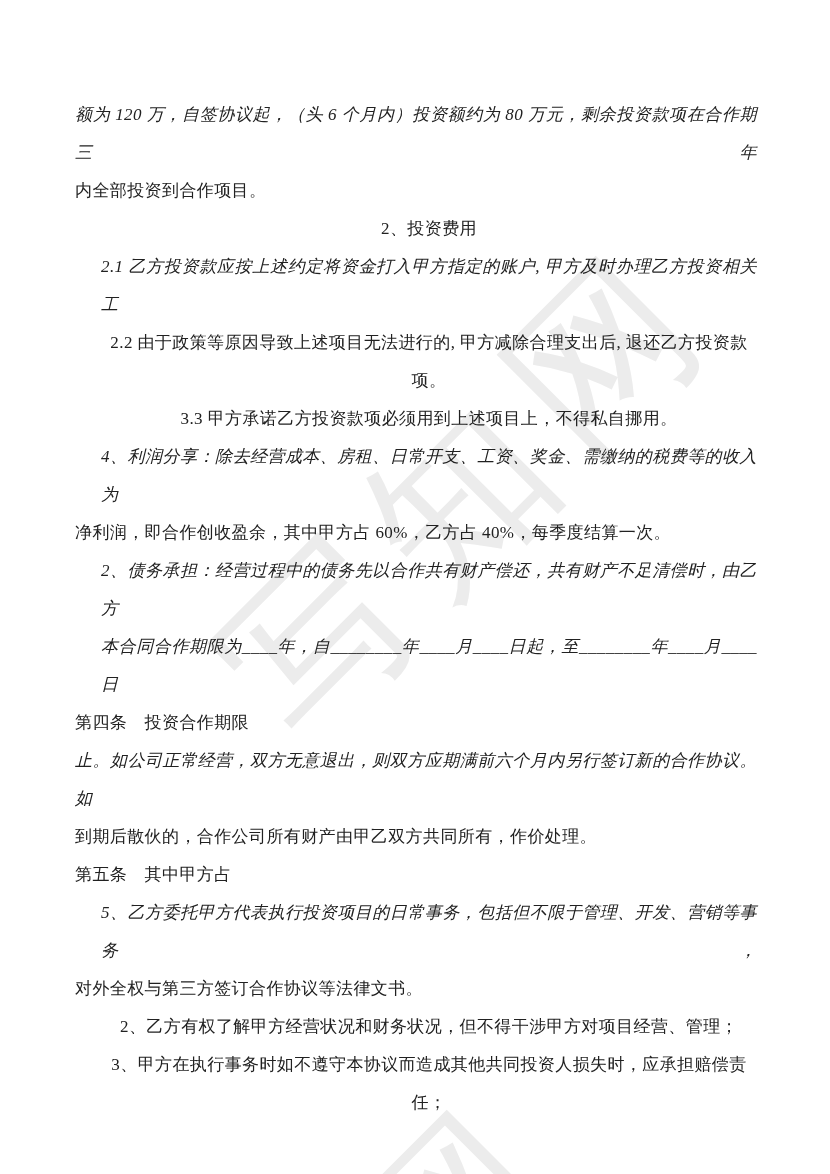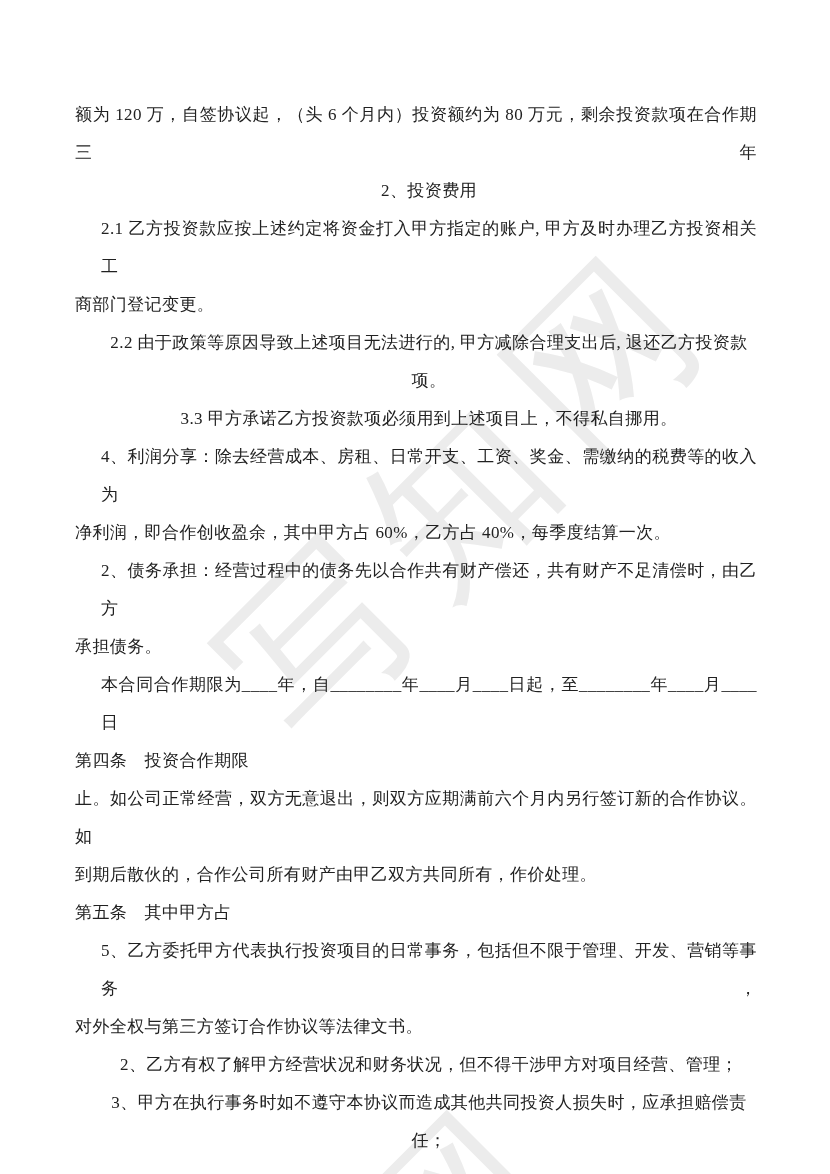--- a/index.html
+++ b/index.html
@@ -40,41 +40,41 @@
   }
   .line{
     line-height:38px;
     min-height:38px;
     text-align:left;
   }
   .indent{padding-left:26px;text-align:center;}
   .fill{
     text-align:justify;
     text-align-last:justify;
+    font-style:italic;
   }
 </style>
 </head>
 <body>
 
 <div class="page">
 
   <div class="watermark wm-main">写知网</div>
   <div class="watermark wm-bottom">写知网</div>
 
   <div class="content">
     <div class="line fill">额为 120 万，自签协议起，（头 6 个月内）投资额约为 80 万元，剩余投资款项在合作期三年</div>
+    <div class="line">内全部投资到合作项目。</div>
     <div class="line indent">2、投资费用</div>
     <div class="line indent fill">2.1 乙方投资款应按上述约定将资金打入甲方指定的账户, 甲方及时办理乙方投资相关工</div>
-    <div class="line">商部门登记变更。</div>
     <div class="line indent">2.2 由于政策等原因导致上述项目无法进行的, 甲方减除合理支出后, 退还乙方投资款项。</div>
     <div class="line indent">3.3 甲方承诺乙方投资款项必须用到上述项目上，不得私自挪用。</div>
     <div class="line indent fill">4、利润分享：除去经营成本、房租、日常开支、工资、奖金、需缴纳的税费等的收入为</div>
     <div class="line">净利润，即合作创收盈余，其中甲方占 60%，乙方占 40%，每季度结算一次。</div>
     <div class="line indent fill">2、债务承担：经营过程中的债务先以合作共有财产偿还，共有财产不足清偿时，由乙方</div>
-    <div class="line">承担债务。</div>
     <div class="line indent fill">本合同合作期限为____年，自________年____月____日起，至________年____月____日</div>
     <div class="line">第四条　投资合作期限</div>
     <div class="line fill">止。如公司正常经营，双方无意退出，则双方应期满前六个月内另行签订新的合作协议。如</div>
     <div class="line">到期后散伙的，合作公司所有财产由甲乙双方共同所有，作价处理。</div>
     <div class="line">第五条　其中甲方占</div>
     <div class="line indent fill">5、乙方委托甲方代表执行投资项目的日常事务，包括但不限于管理、开发、营销等事务，</div>
     <div class="line">对外全权与第三方签订合作协议等法律文书。</div>
     <div class="line indent">2、乙方有权了解甲方经营状况和财务状况，但不得干涉甲方对项目经营、管理；</div>
     <div class="line indent">3、甲方在执行事务时如不遵守本协议而造成其他共同投资人损失时，应承担赔偿责任；</div>
 

